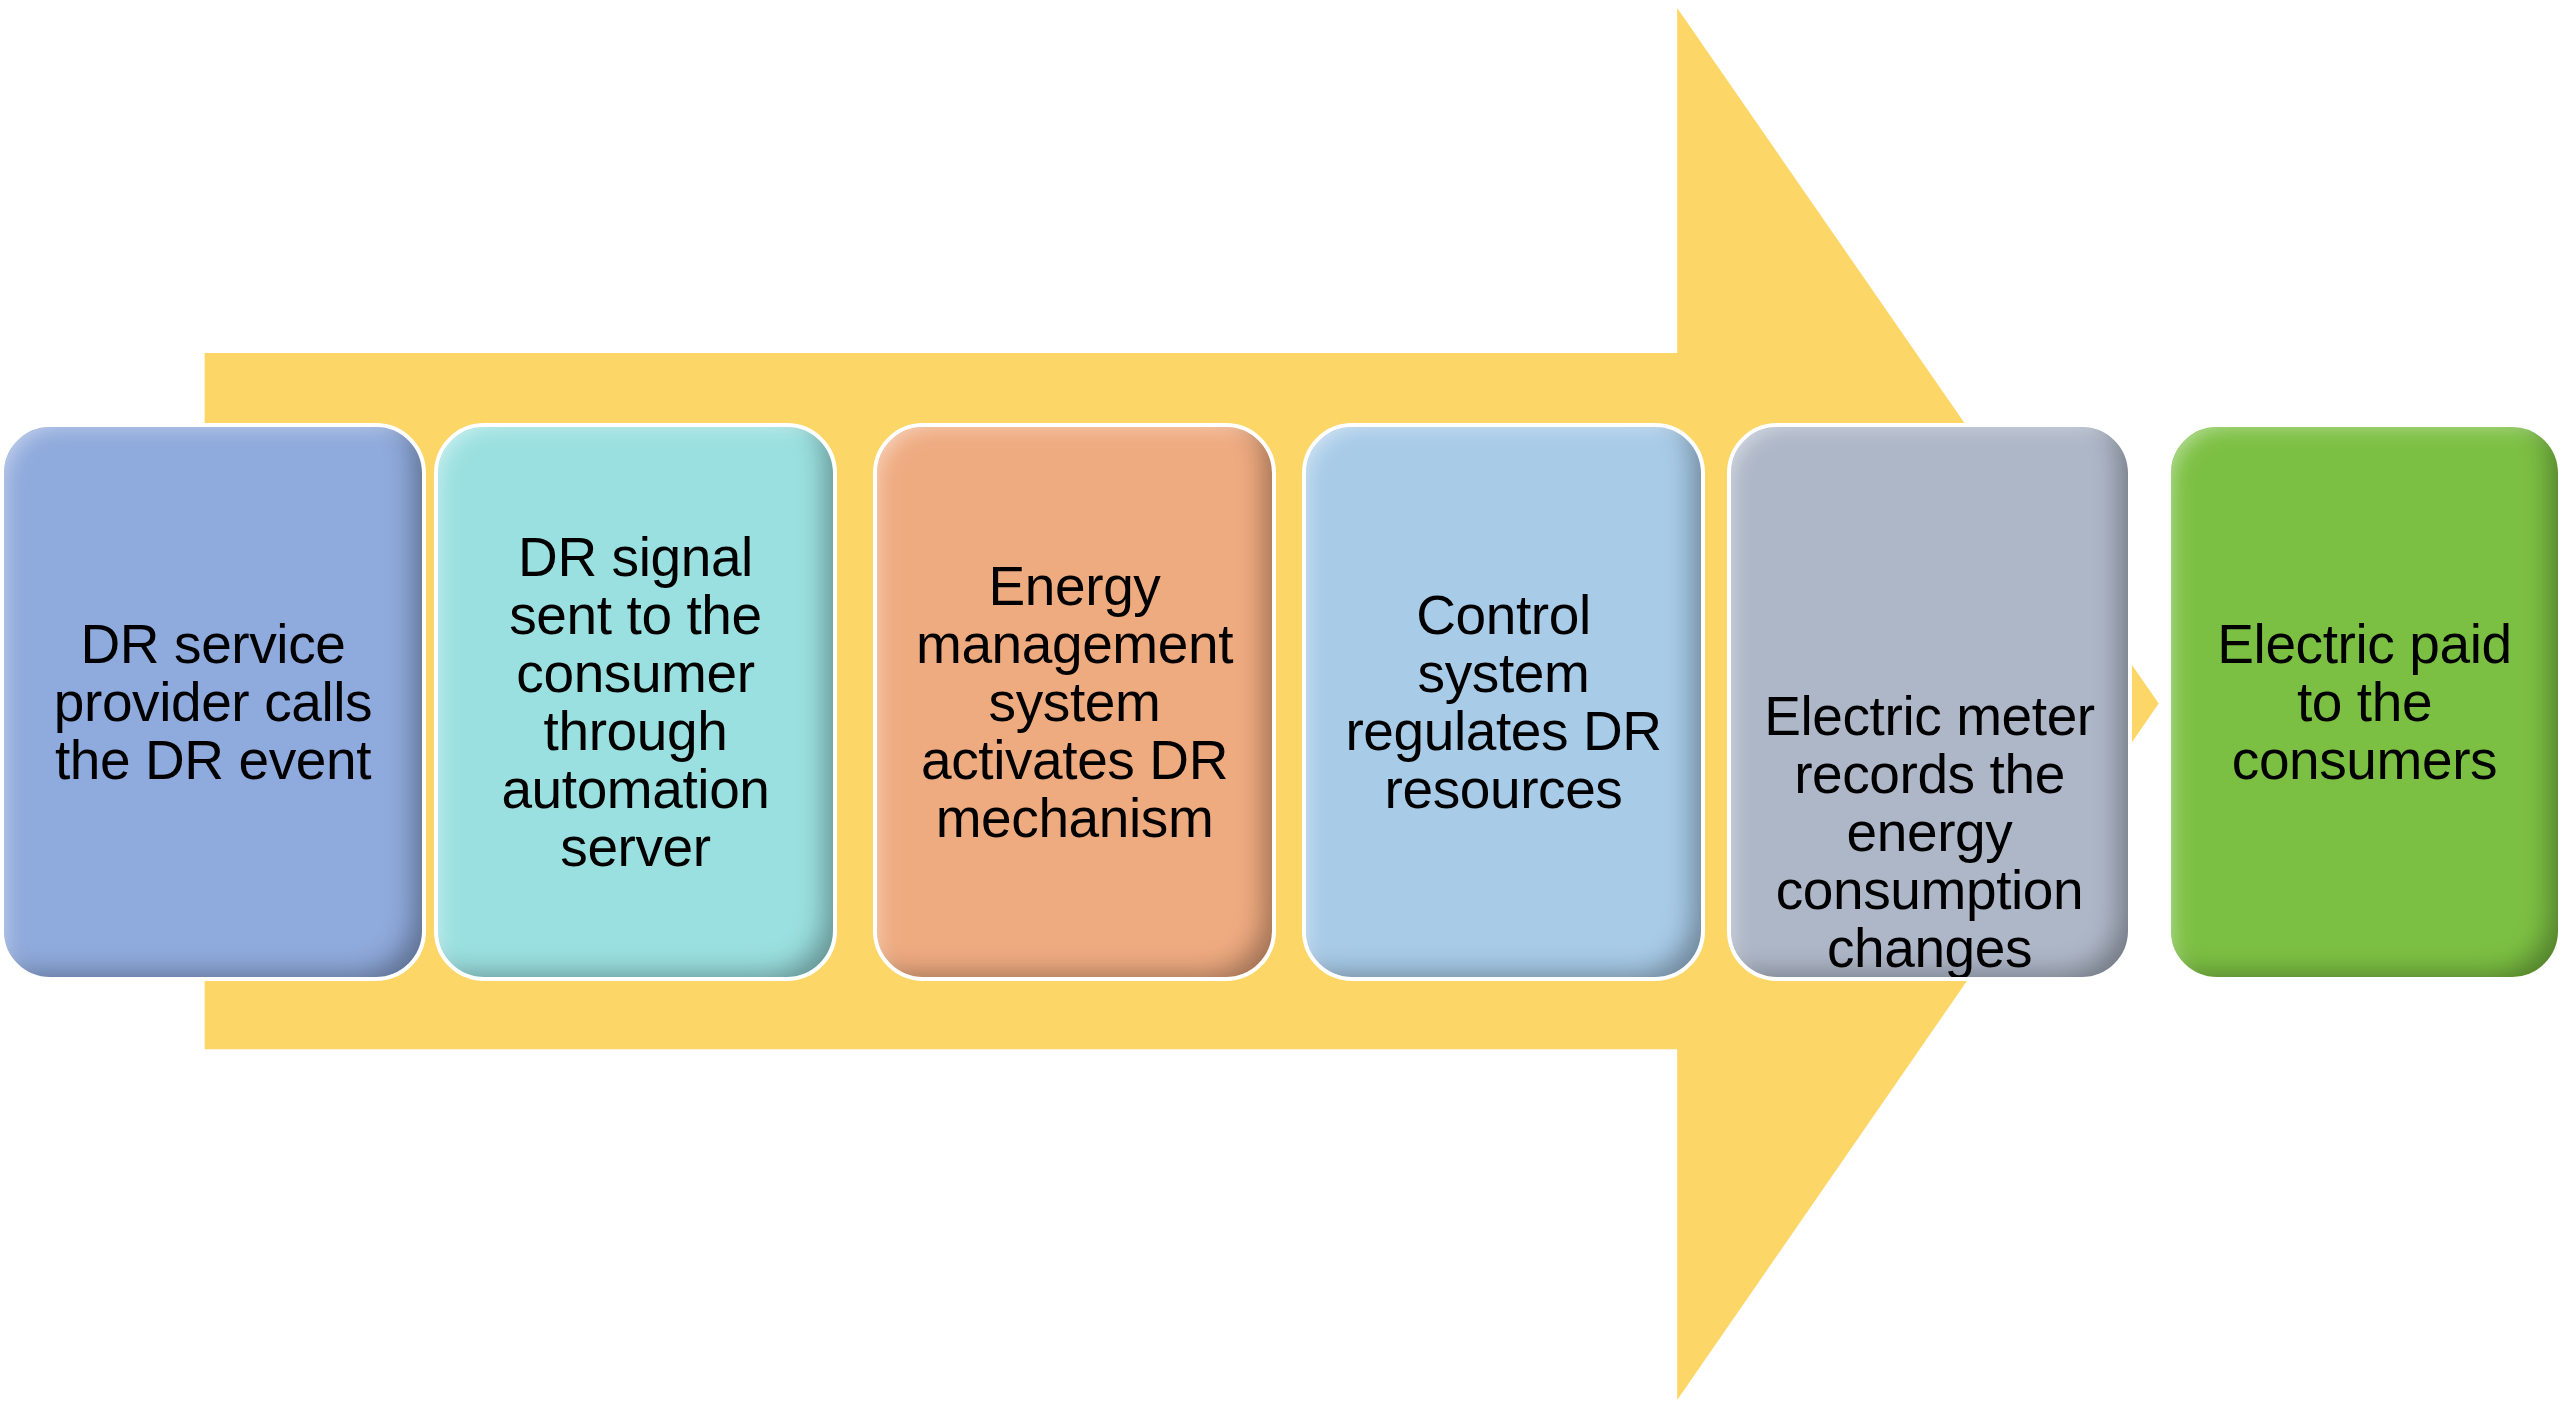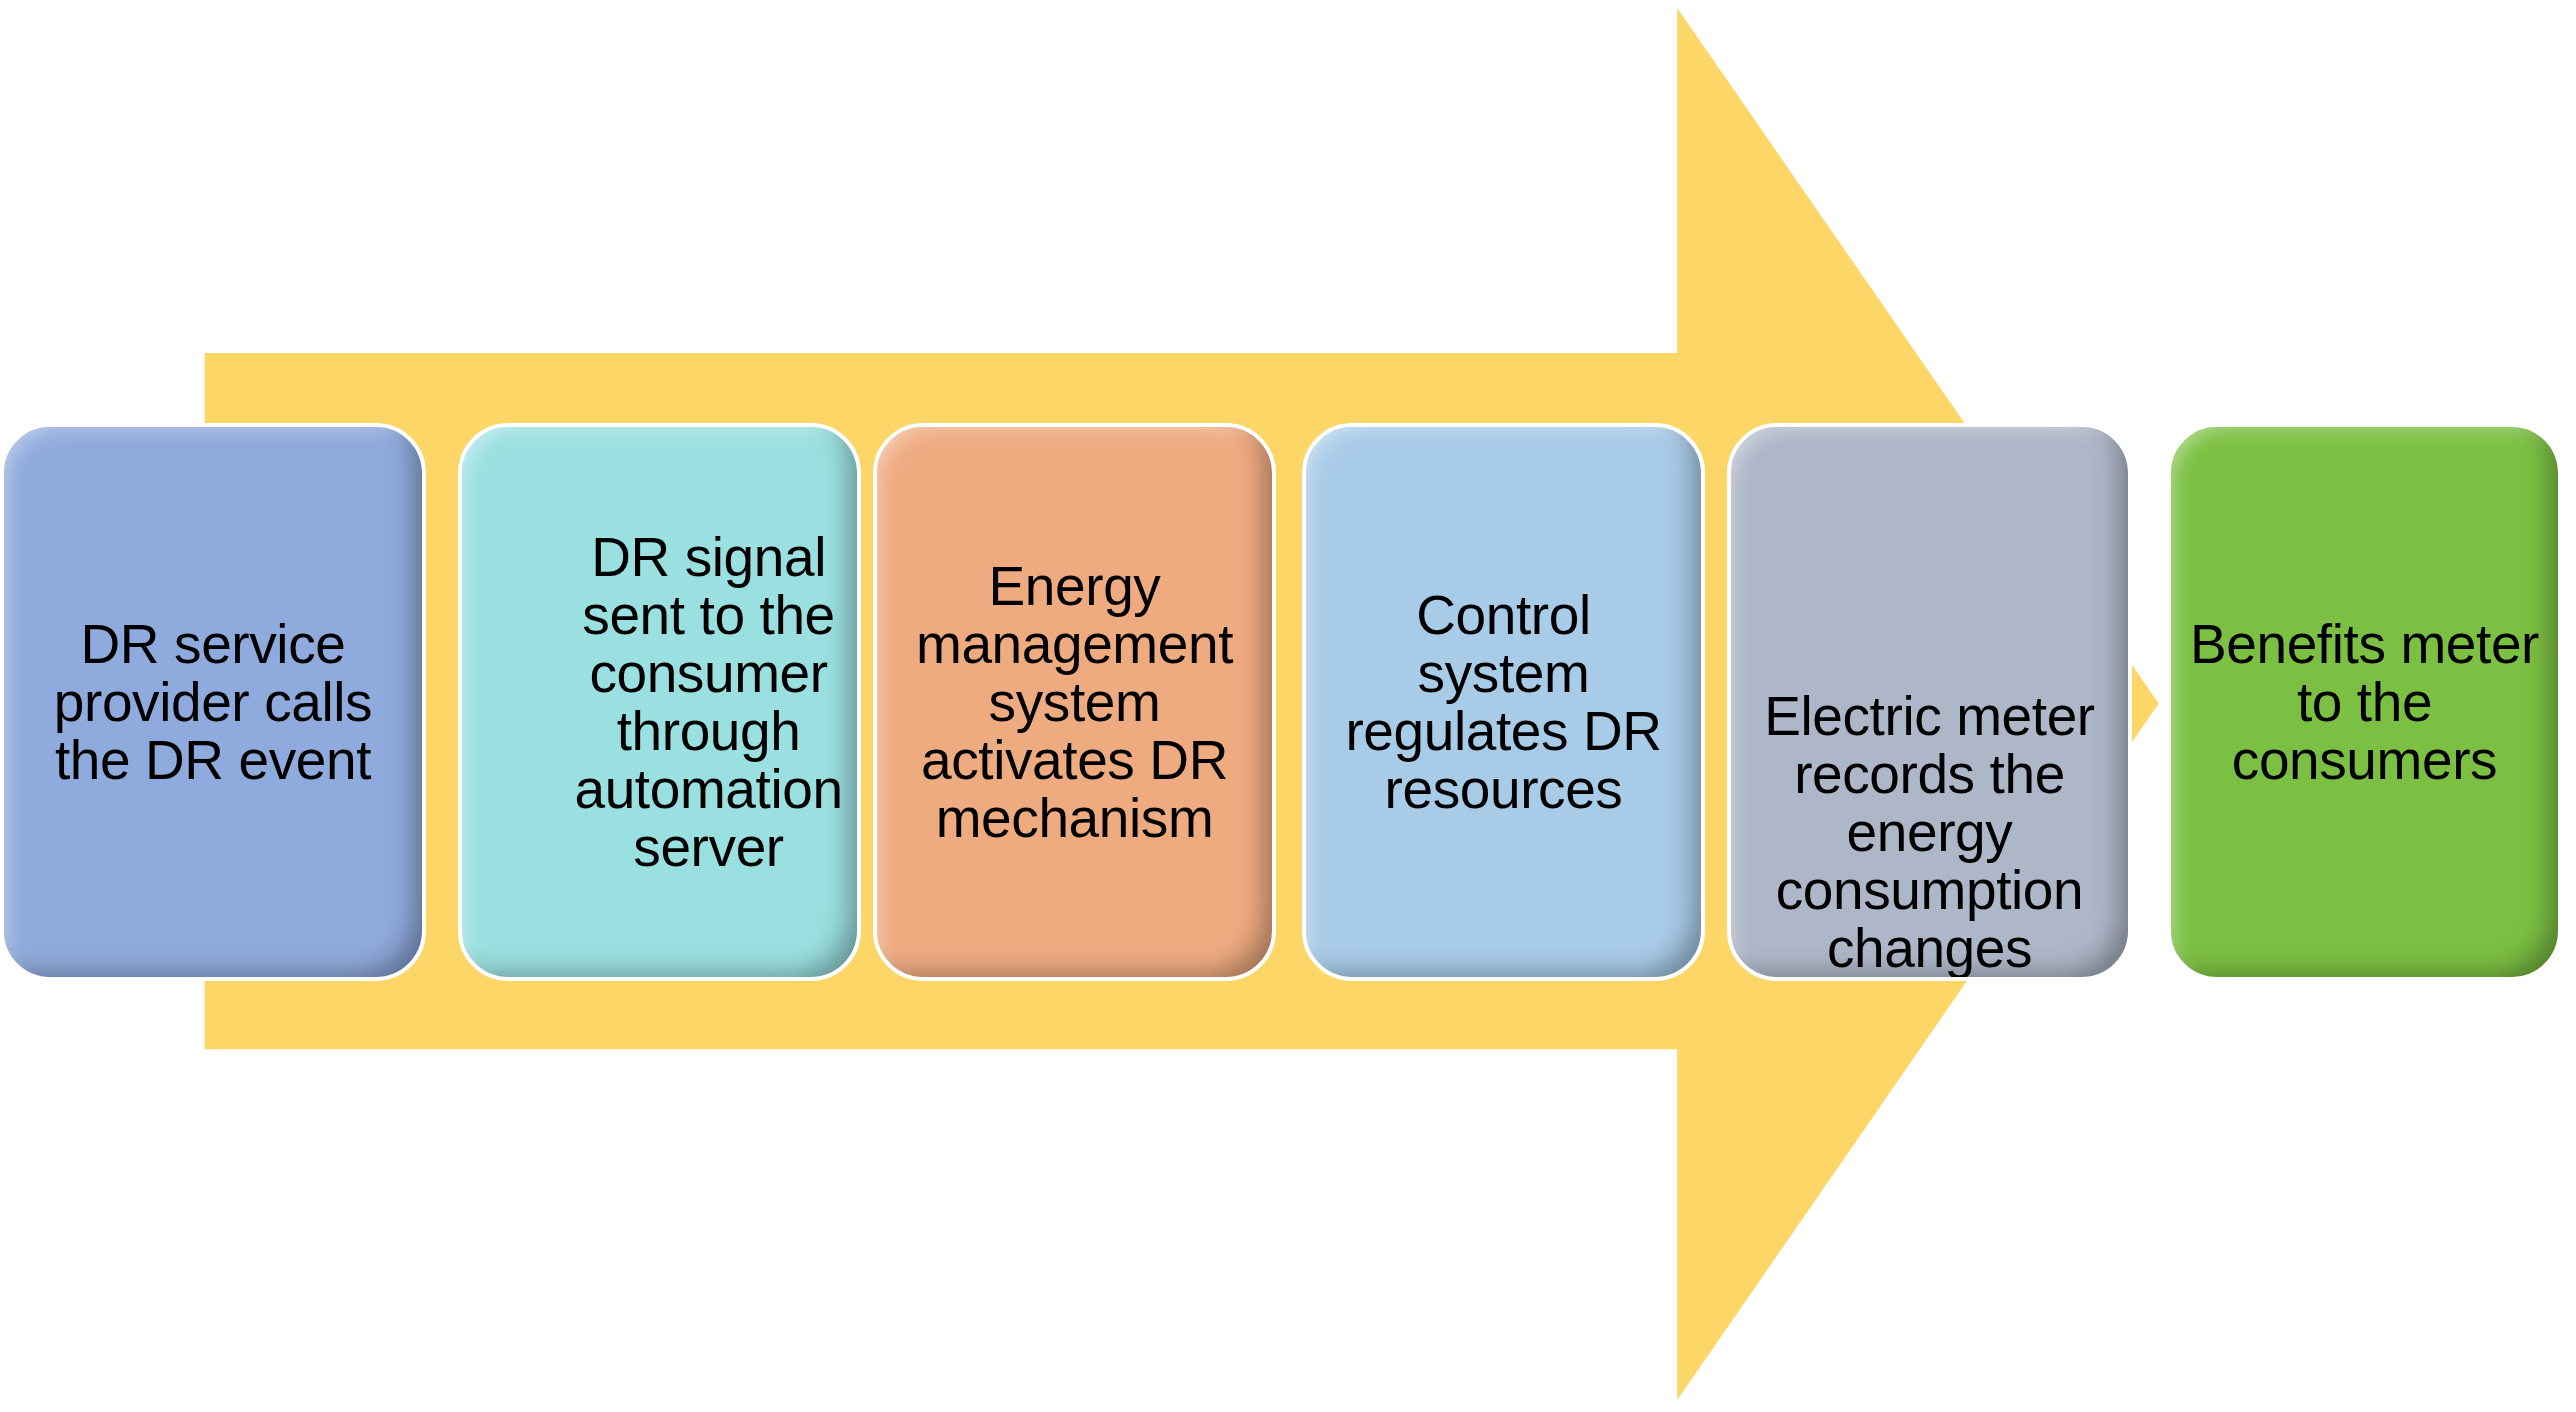--- a/index.html
+++ b/index.html
@@ -67,21 +67,21 @@
     color: #000000;
     font-size: 55px;
     line-height: 58px;
     text-align: center;
     letter-spacing: -0.4px;
     white-space: pre-line;
   }
 
   
   #step-1 { left: 0px;    width: 426px; }
-  #step-2 { left: 458px;  width: 403px; justify-content: flex-end; }
+  #step-2 { left: 434px;  width: 403px; }
   #step-3 { left: 873px; width: 403px; }
   #step-4 { left: 1302px; width: 403px; }
   #step-5 { left: 1727px; width: 405px; }
   #step-6 { left: 2167px; width: 395px; }
 </style>
 </head>
 <body>
 
 <div id="stage">
 
@@ -129,20 +129,20 @@
       <span class="inner-shade"></span>
       <span class="step-label">Electric meter
 records the
 energy
 consumption
 changes</span>
     </div>
 
     <div class="step-box" id="step-6" style="background:#7CC043;">
       <span class="inner-shade"></span>
-      <span class="step-label">Benefits meter
+      <span class="step-label">Electric paid
 to the
 consumers</span>
     </div>
 
   </div>
 </div>
 
 
 </body></html>

